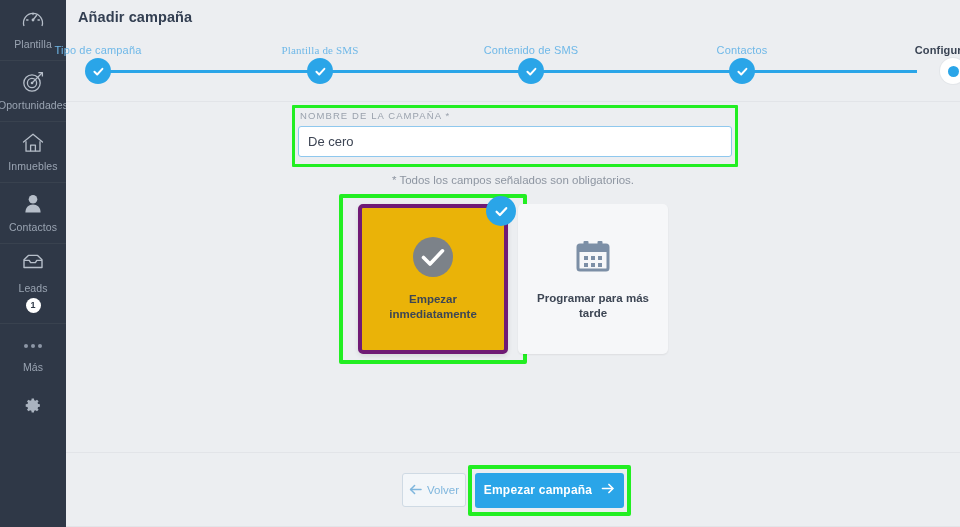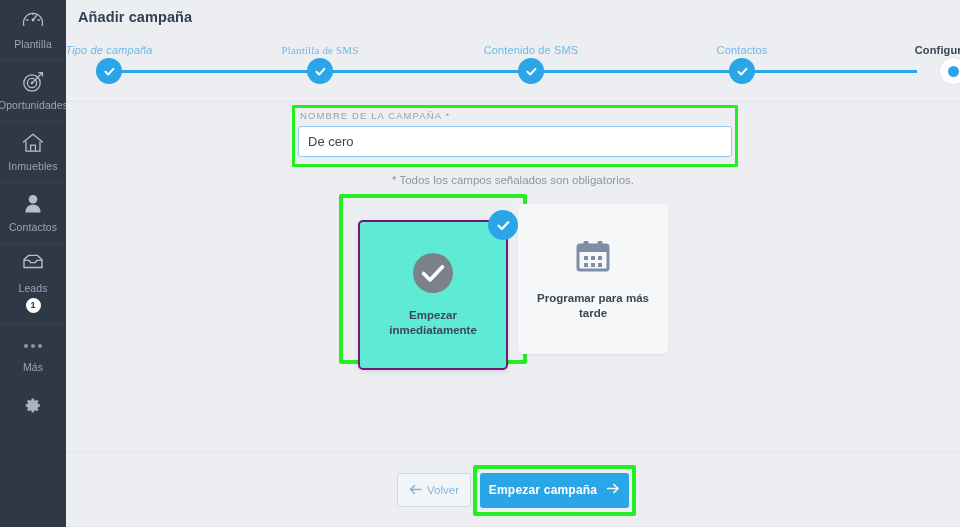--- a/index.html
+++ b/index.html
@@ -249,24 +249,23 @@
     height: 150px;
     border-radius: 5px;
     background: #f6f7f9;
     display: flex;
     flex-direction: column;
     align-items: center;
     justify-content: center;
     box-shadow: 0 1px 2px rgba(0,0,0,.07);
   }
   .card.selected {
-    background: #5eead4;
-    border: 2px solid #701a75;
+    background: #eab308;
+    border: 4px solid #701a75;
     box-shadow: 0 2px 5px rgba(0,0,0,.10);
-    margin-top: 16px;
   }
   .card-highlight {
     position: absolute;
     left: -19px; top: -10px;
     width: 188px; height: 170px;
     border: 4px solid #22ee22;
     border-radius: 2px;
     pointer-events: none;
   }
   .card-icon {
@@ -301,21 +300,21 @@
     position: relative;
     height: 74px;
     background: #eceef1;
     display: flex;
     align-items: center;
     justify-content: center;
     gap: 9px;
   }
 
   #back-button {
-    width: 74px; height: 34px;
+    width: 64px; height: 34px;
     border: 1px solid #cfdae4;
     border-radius: 3px;
     background: #f3f6f9;
     color: #7fb6dd;
     font-size: 11.5px;
     font-family: "Liberation Sans", sans-serif;
     display: flex;
     align-items: center;
     justify-content: center;
     gap: 5px;
@@ -442,21 +441,21 @@
 <div id="main">
 
   <div id="page-header">
     <span id="page-title">Añadir campaña</span>
   </div>
 
   <div id="stepper-wrap">
     <div id="stepper">
       <div id="stepper-line"></div>
 
-      <div class="step" style="left:25px;font-style:italic;">
+      <div class="step" style="left:14px;">
         <span class="step-label">Tipo de campaña</span>
         <span class="step-dot">
           <svg width="13" height="13" viewBox="0 0 14 14" fill="none" stroke="#fff" stroke-width="2.1" stroke-linecap="round" stroke-linejoin="round">
               <path d="M2.6 7.3 L5.6 10.2 L11.2 4.1"></path>
             </svg>
         </span>
       </div>
 
       <div class="step" style="left:236px;font-family:Liberation Serif, serif;">
         <span class="step-label">Plantilla de SMS</span>

